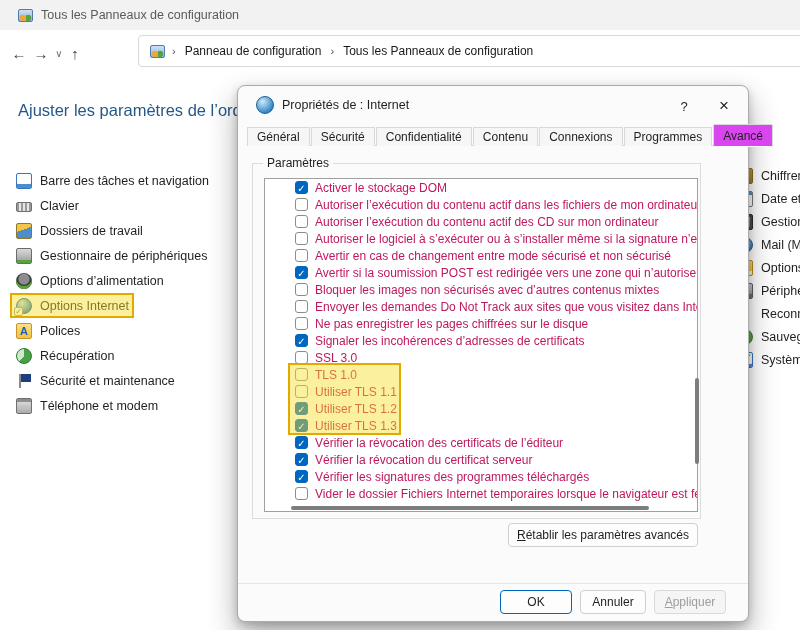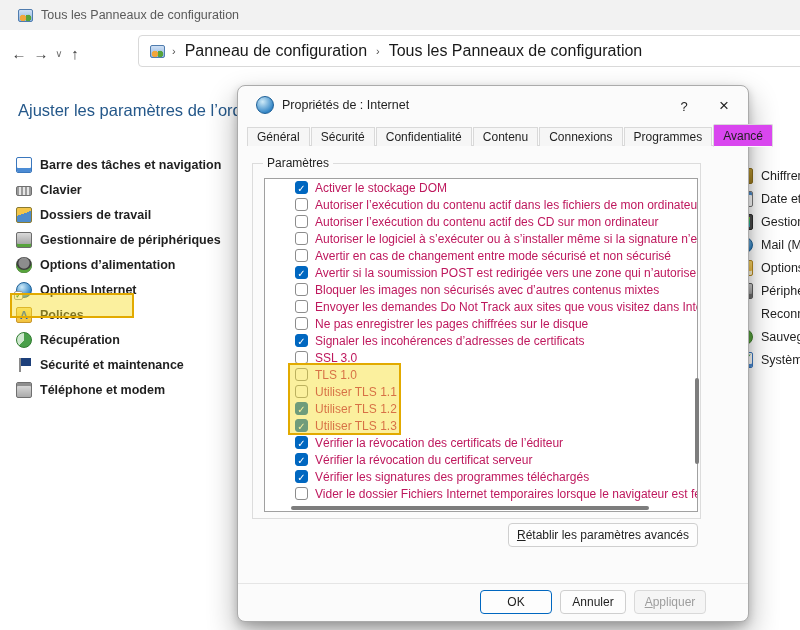--- a/index.html
+++ b/index.html
@@ -13,25 +13,25 @@
   .titlebar{position:absolute;left:0;top:0;width:800px;height:30px;background:#f2f2f2;
     display:flex;align-items:center;padding-left:18px;gap:8px;}
   .title-text{color:#5a5a5a;font-size:12.5px;}
   .navbar{position:absolute;left:0;top:30px;width:800px;height:48px;background:#fff;}
   .navbtn{position:absolute;top:9px;width:22px;height:28px;display:flex;align-items:center;
     justify-content:center;font-size:15px;color:#3c3c3c;cursor:default;border-radius:4px;}
   .navbtn.small{font-size:10px;color:#6f6f6f;}
   .addressbar{position:absolute;left:138px;top:5px;width:680px;height:32px;border:1px solid #d9d9d9;
     border-radius:4px;background:#fff;display:flex;align-items:center;padding-left:11px;gap:2px;}
   .bc-sep{color:#4f4f4f;font-size:11px;padding:0 5px;}
-  .crumb{font-size:16px;color:#191919;padding:0 2px;white-space:nowrap;}
+  .crumb{font-size:12px;color:#191919;padding:0 2px;white-space:nowrap;}
   
   .heading{position:absolute;left:18px;top:101px;font-size:16.5px;color:#25588a;white-space:nowrap;}
   .applet-col{position:absolute;display:flex;flex-direction:column;}
-  #leftcol{left:16px;top:152px;font-weight:bold;}
+  #leftcol{left:16px;top:168px;}
   #leftcol .cp-item{height:25px;}
   #rightcol{left:737px;top:164px;width:130px;}
   #rightcol .cp-item{height:23px;}
   .cp-item{display:flex;align-items:center;gap:8px;white-space:nowrap;cursor:default;}
   .cp-label{font-size:12.5px;color:#1f1f1f;}
   
   .hl{position:absolute;border:2px solid #e2aa00;background:rgba(247,222,40,0.45);pointer-events:none;}
   .sidebar-hl{left:10px;top:293px;width:124px;height:25px;}
   .dlg-hl{left:50px;top:277px;width:113px;height:72px;z-index:5;}
   
@@ -63,21 +63,21 @@
   .cb.checked::after{content:"✓";position:absolute;inset:0;color:#fff;font-size:10px;
     line-height:13px;text-align:center;}
   .vthumb{position:absolute;left:457px;top:292px;width:4px;height:86px;background:#7d7d7d;
     border-radius:2px;z-index:4;}
   .hthumb{position:absolute;left:53px;top:420px;width:358px;height:4px;background:#7d7d7d;
     border-radius:2px;z-index:4;}
   .btn{display:flex;align-items:center;justify-content:center;background:#fdfdfd;
     border:1px solid #cfcfcf;border-radius:4px;font-size:12px;color:#1f1f1f;cursor:default;text-align:right;}
   .restore-btn{position:absolute;left:270px;top:437px;width:190px;height:24px;}
   .footer-line{position:absolute;left:0;right:0;top:497px;height:1px;background:#e5e5e5;}
-  .fbtn{position:absolute;top:504px;height:24px;}
+  .fbtn{position:absolute;top:504px;height:24px;margin-left:20px;}
   .ok-btn{left:242px;width:72px;border:1px solid var(--accent);}
   .cancel-btn{left:322px;width:66px;}
   .apply-btn{left:396px;width:72px;background:#f5f5f5;color:#9d9d9d;border-color:#d9d9d9;}
   .ul-first{display:block;}
   .ul-first::first-letter{text-decoration:underline;}
   
   .ic{width:16px;height:16px;border-radius:2px;position:relative;flex:none;}
   .ic-cpl{width:15px;height:13px;border:1px solid #4f7cae;
     background:radial-gradient(circle at 30% 72%,#f0a63c 0 3px,transparent 3.5px),
                radial-gradient(circle at 70% 72%,#57a33c 0 3px,transparent 3.5px),

